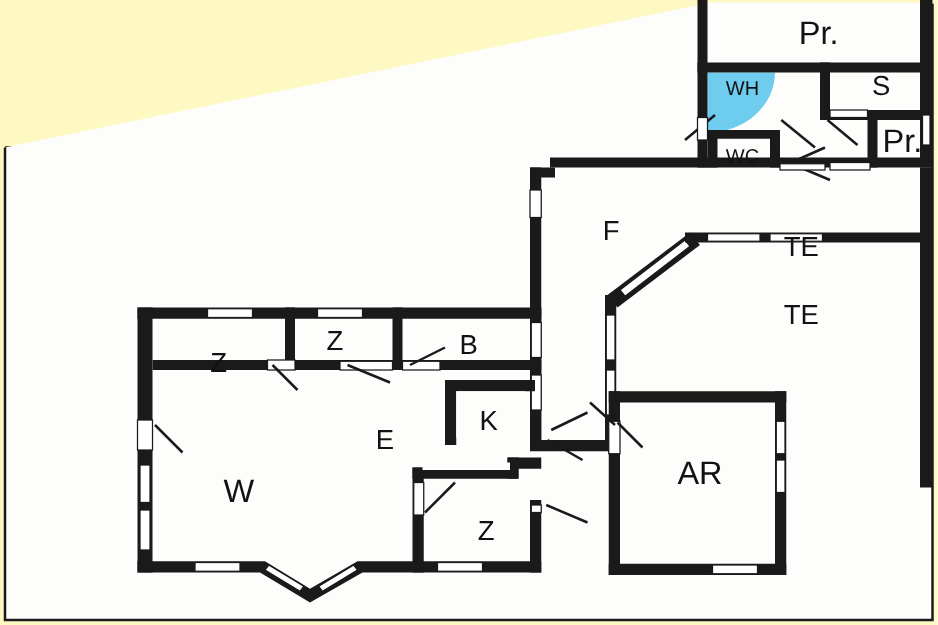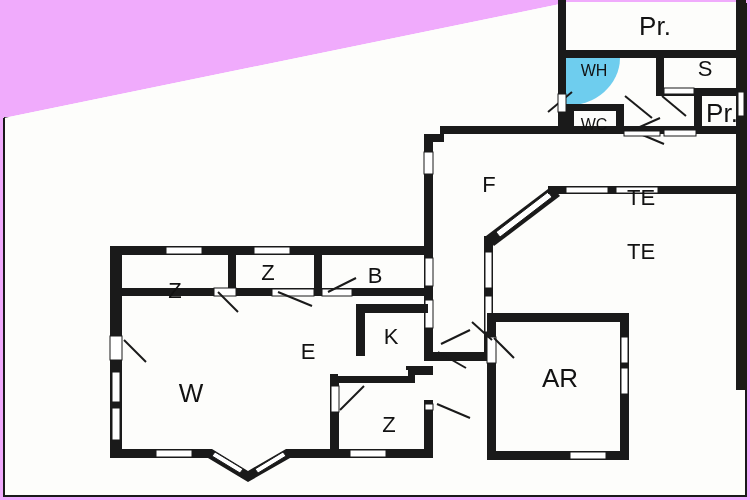--- a/index.html
+++ b/index.html
@@ -4,21 +4,21 @@
 <style>
   html, body {
     margin: 0;
     padding: 0;
     background: #ffffff;
   }
   #plan-root {
     position: relative;
     width: 750px;
     height: 500px;
-    background: #f0abfc;
+    background: #fef9c3;
     overflow: hidden;
     font-family: "Liberation Sans", sans-serif;
   }
   #plan-svg {
     position: absolute;
     top: 0;
     left: 0;
     width: 750px;
     height: 500px;
     display: block;

